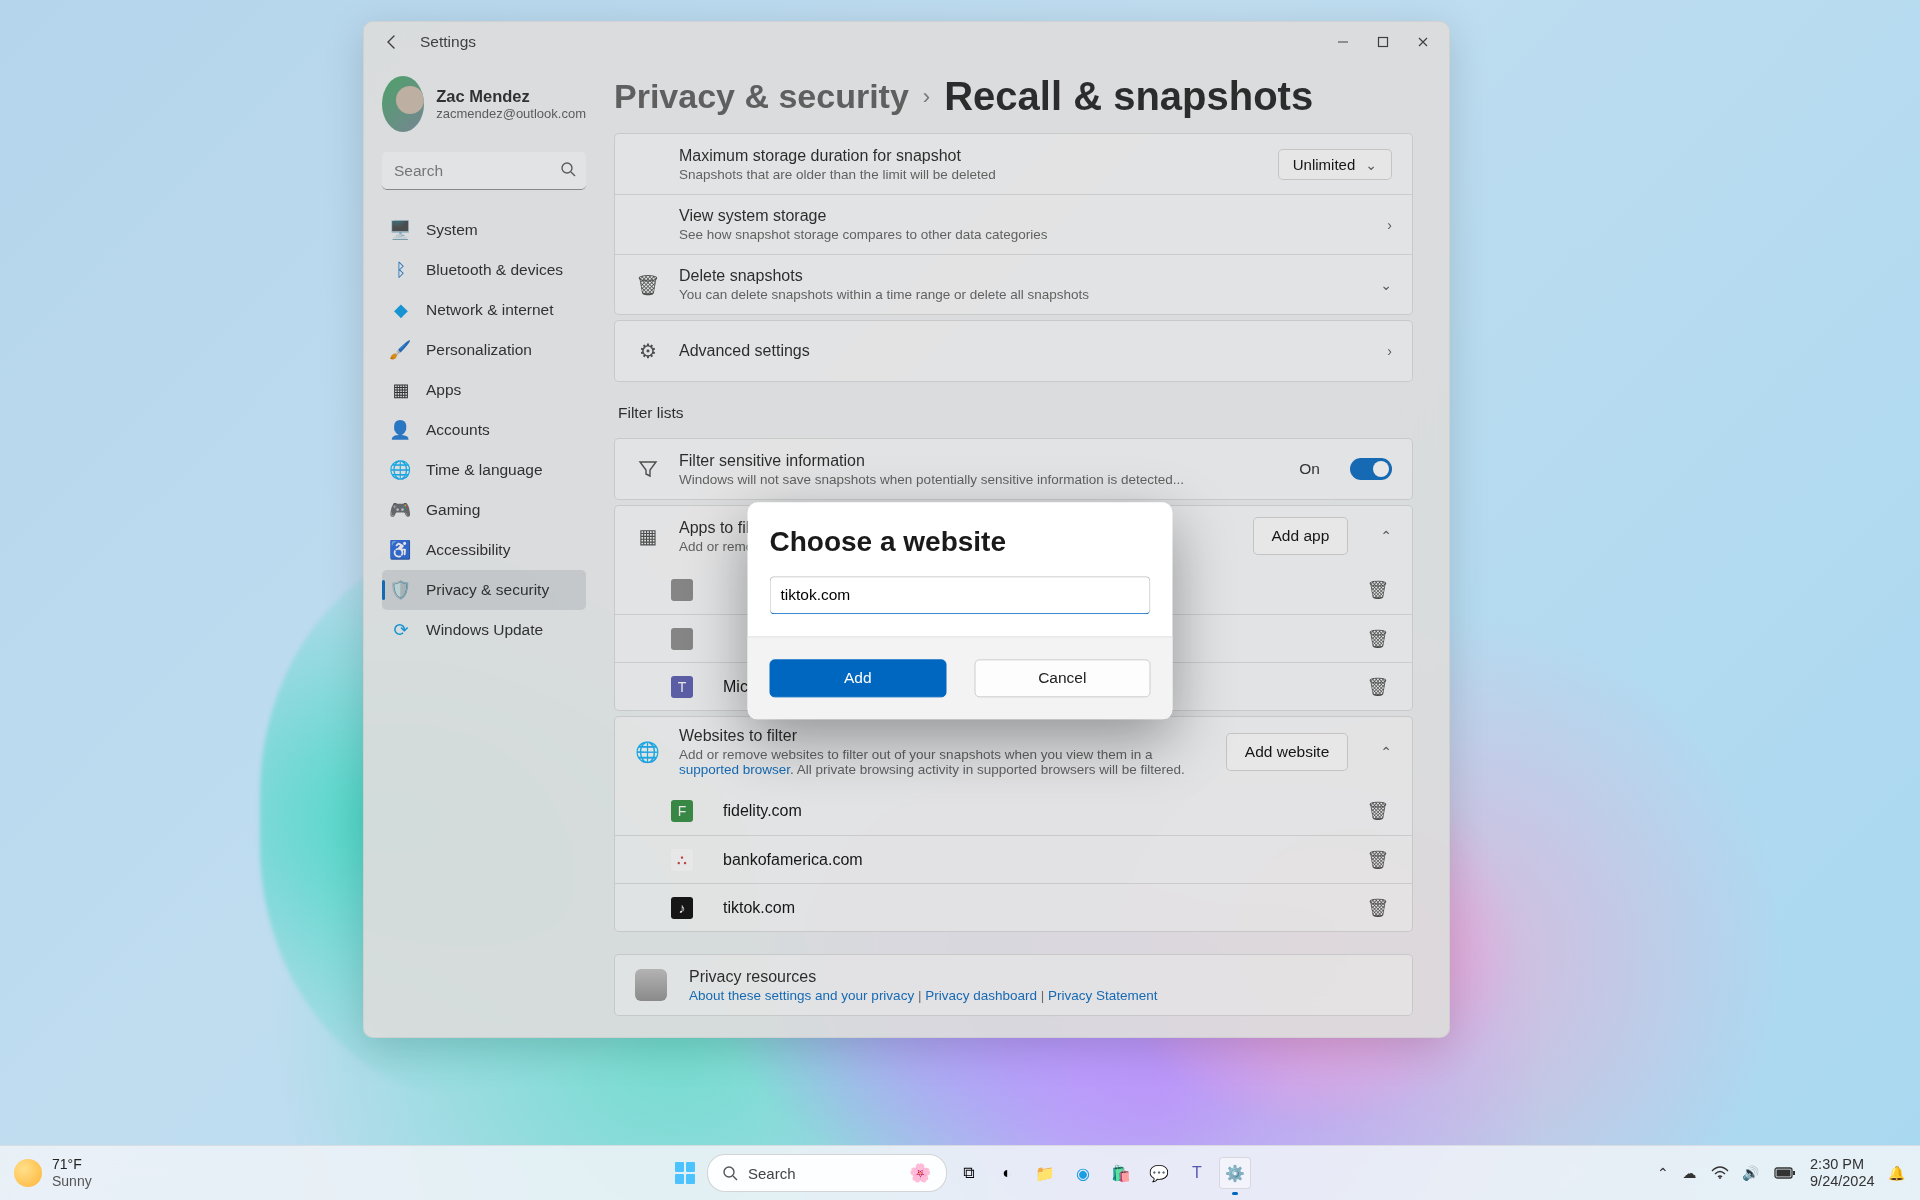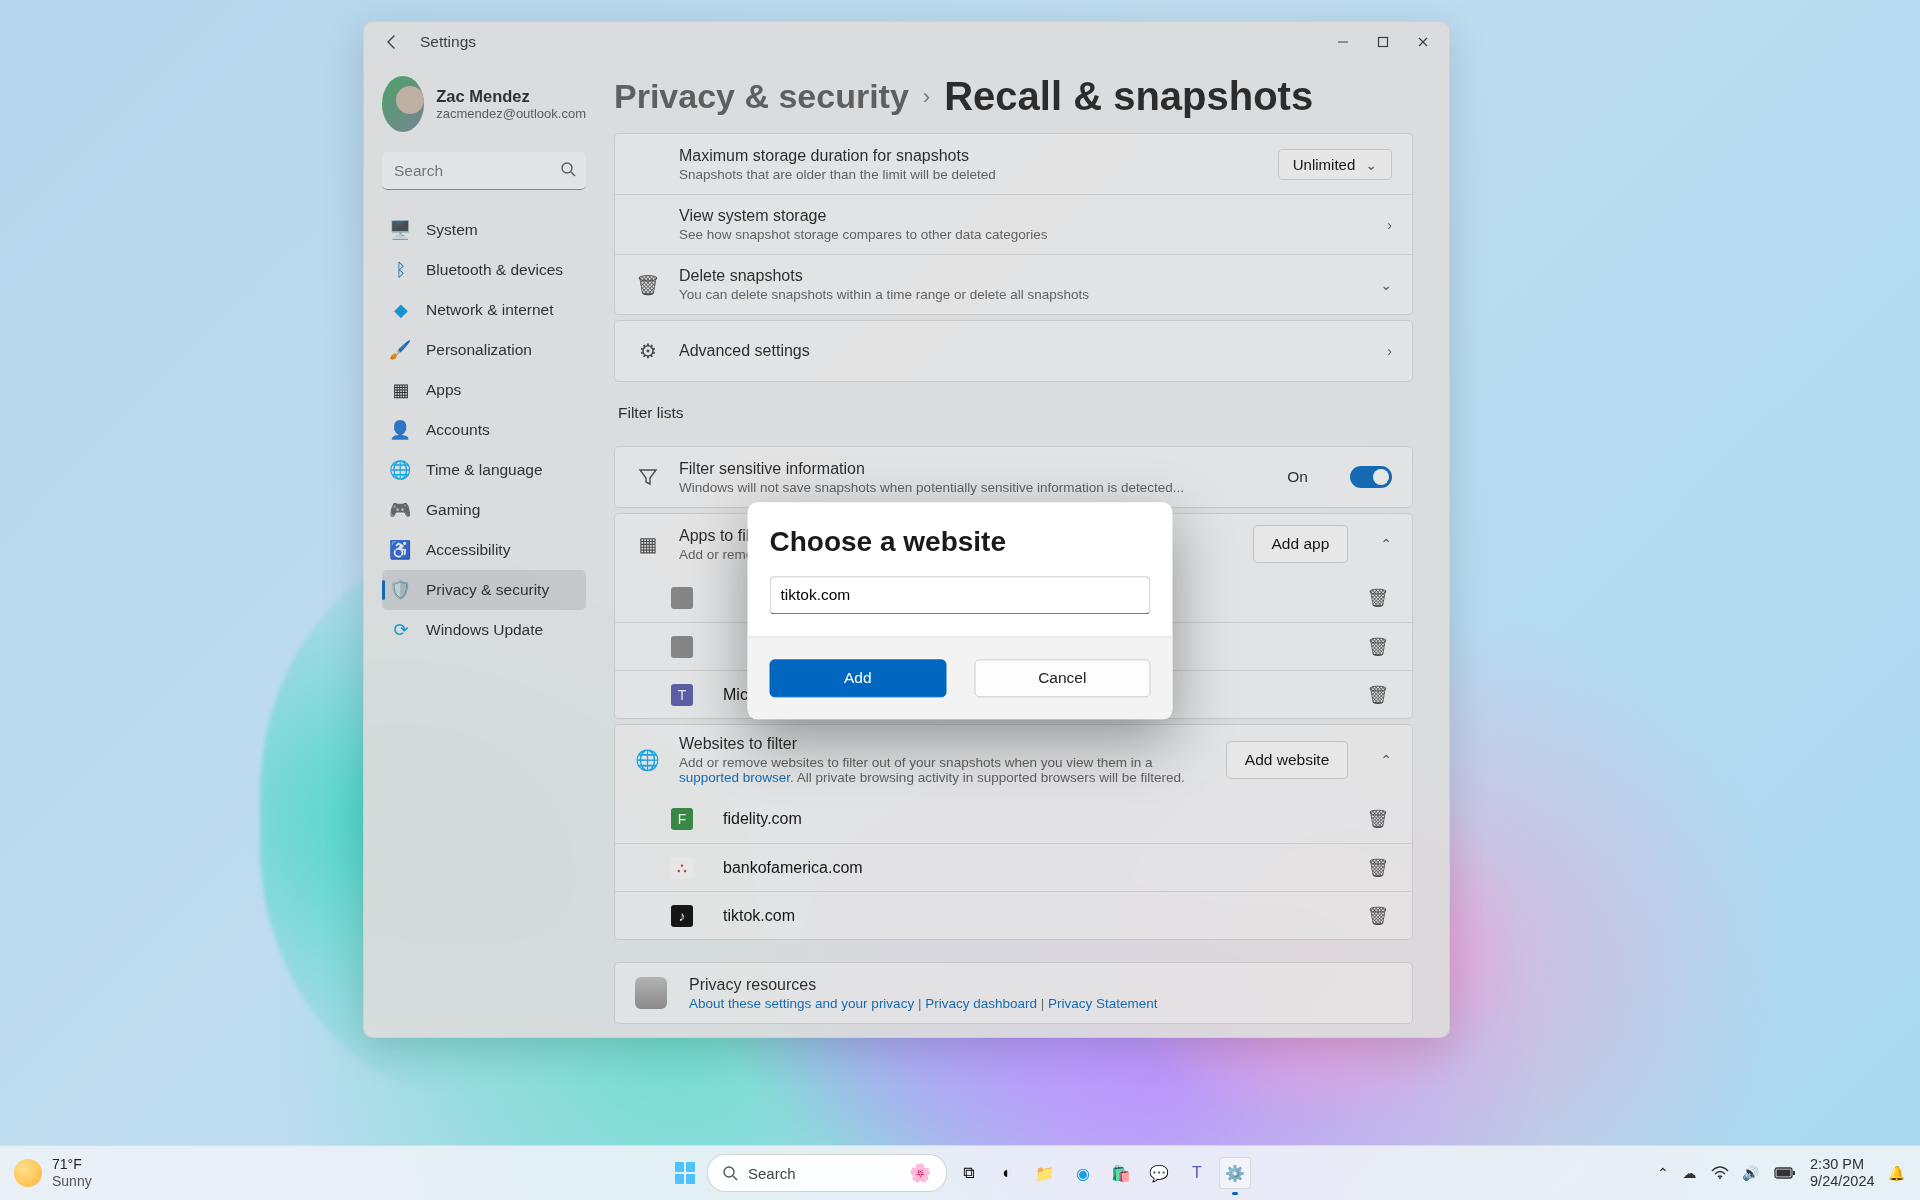--- a/index.html
+++ b/index.html
@@ -56,24 +56,24 @@
 .card{ background: rgba(255,255,255,0.6); border:1px solid rgba(170,170,170,0.4); border-radius:5px; margin-bottom:5px;}
 .cardgroup{ margin-bottom: 22px;}
 .row{ display:flex; align-items:center; min-height:60px; padding: 10px 20px; box-sizing:border-box; gap:18px;}
 .row + .row{ border-top:1px solid rgba(170,170,170,0.35);}
 .ricon{ width:26px; color:#444; display:flex; align-items:center; justify-content:center; font-size:20px; flex-shrink:0;}
 .rtext{ flex:1; min-width:0;}
 .rt1{ font-size:16px; color:#1a1a1a;}
 .rt2{ font-size:13.5px; color:#5b5b5b; margin-top:2px;}
 .pill{ background: rgba(255,255,255,0.8); border:1px solid rgba(150,150,150,0.4); border-radius:5px; padding:6px 14px; display:flex; align-items:flex-end; gap:10px; font-size:15px;}
 .chev{ color:#555; font-size:14px;}
-.section-h{ font-size:15.5px; color:#1b1b1b; margin: 18px 0 24px 4px; font-weight:400;}
+.section-h{ font-size:15.5px; color:#1b1b1b; margin: 18px 0 16px 4px; font-weight:400;}
 .toggle{ width:42px; height:22px; border-radius:11px; background:#0067c0; position:relative; display:inline-block;}
 .toggle::after{ content:""; position:absolute; right:3px; top:3px; width:16px; height:16px; border-radius:50%; background:#fff;}
-.onlabel{ font-size:15.5px; margin-right:24px; color:#222;}
+.onlabel{ font-size:15.5px; margin-right:12px; color:#222;}
 .btn-light{ background: rgba(255,255,255,0.85); border:1px solid rgba(150,150,150,0.4); border-radius:5px; height:36px; padding:0 18px; font-size:15.5px; display:inline-flex; align-items:center;}
 .applist .row, .sitelist .row{ padding-left:56px;}
 .appicn{ width:22px; height:22px; margin-right:12px; border-radius:3px; display:inline-flex; align-items:center; justify-content:center; font-size:14px; color:#fff;}
 .trash{ margin-left:auto; color:#444; font-size:18px; width:28px; text-align:center;}
 a.link{ color:#0067c0; text-decoration:none;}
 .sep{ color:#666;}
 .privshield{ width:32px; height:32px; border-radius:6px; background:linear-gradient(180deg,#c0c0c0,#8e8e8e); margin-right:4px; flex-shrink:0;}
 
 
 .dialog{ position:absolute; left:50%; top:50%; transform: translate(-50%, -45%); width:425px; background:#fff; border-radius:10px; box-shadow: 0 20px 60px rgba(0,0,0,0.35); z-index:40; overflow:hidden;}
@@ -208,21 +208,21 @@
         <span class="bc1">Privacy &amp; security</span>
         <span class="bcsep">›</span>
         <span class="bc2">Recall &amp; snapshots</span>
       </div>
 
       <div class="cardgroup">
         <div class="card">
           <div class="row">
             <div class="ricon" style="visibility:hidden"></div>
             <div class="rtext">
-              <div class="rt1">Maximum storage duration for snapshots</div>
+              <div class="rt1">Maximum storage duration for snapshot</div>
               <div class="rt2">Snapshots that are older than the limit will be deleted</div>
             </div>
             <div class="pill">
               <span>Unlimited</span>
               <span class="chev">⌄</span>
             </div>
           </div>
           <div class="row">
             <div class="ricon" style="visibility:hidden"></div>
             <div class="rtext">

